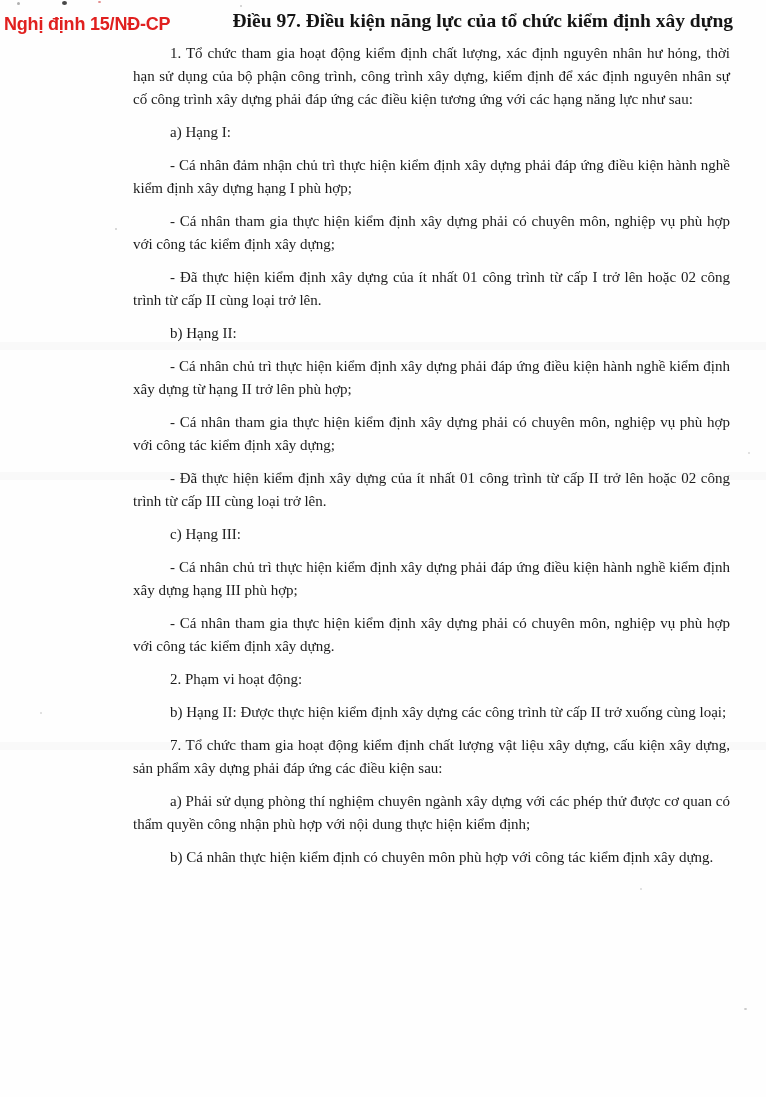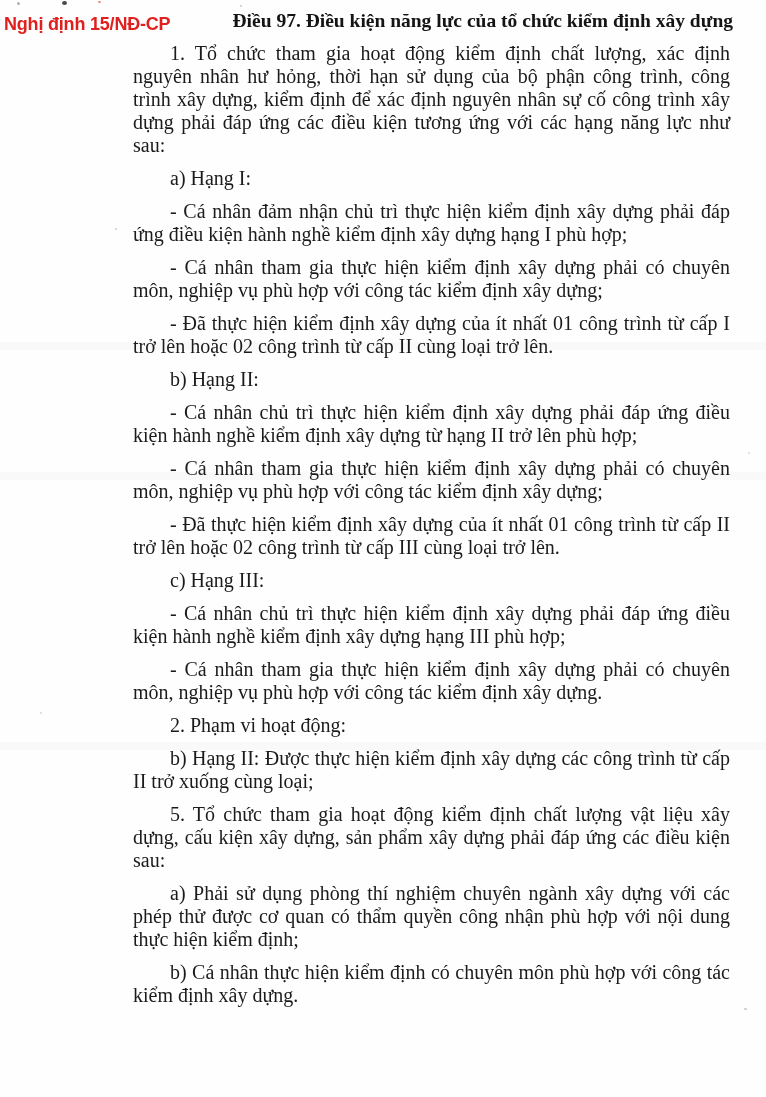--- a/index.html
+++ b/index.html
@@ -69,21 +69,21 @@
     font-weight: 700;
     font-size: 19.5px;
     line-height: 27px;
     text-indent: 35px;
     color: #141414;
     text-align: right;
   }
 
   .para {
     margin: 10px 3px 0 0;
-    font-size: 20px;
+    font-size: 15px;
     line-height: 23px;
     text-align: justify;
     text-indent: 37px;
     hyphens: none;
     color: #1b1b1b;
   }
   .para:first-of-type { margin-top: 8px; }
 </style>
 </head>
 <body>
@@ -117,17 +117,17 @@
     <p class="para">- Đã thực hiện kiểm định xây dựng của ít nhất 01 công trình từ cấp I trở lên hoặc 02 công trình từ cấp II cùng loại trở lên.</p>
     <p class="para">b) Hạng II:</p>
     <p class="para">- Cá nhân chủ trì thực hiện kiểm định xây dựng phải đáp ứng điều kiện hành nghề kiểm định xây dựng từ hạng II trở lên phù hợp;</p>
     <p class="para">- Cá nhân tham gia thực hiện kiểm định xây dựng phải có chuyên môn, nghiệp vụ phù hợp với công tác kiểm định xây dựng;</p>
     <p class="para">- Đã thực hiện kiểm định xây dựng của ít nhất 01 công trình từ cấp II trở lên hoặc 02 công trình từ cấp III cùng loại trở lên.</p>
     <p class="para">c) Hạng III:</p>
     <p class="para">- Cá nhân chủ trì thực hiện kiểm định xây dựng phải đáp ứng điều kiện hành nghề kiểm định xây dựng hạng III phù hợp;</p>
     <p class="para">- Cá nhân tham gia thực hiện kiểm định xây dựng phải có chuyên môn, nghiệp vụ phù hợp với công tác kiểm định xây dựng.</p>
     <p class="para">2. Phạm vi hoạt động:</p>
     <p class="para">b) Hạng II: Được thực hiện kiểm định xây dựng các công trình từ cấp II trở xuống cùng loại;</p>
-    <p class="para">5. Tổ chức tham gia hoạt động kiểm định chất lượng vật liệu xây dựng, cấu kiện xây dựng, sản phẩm xây dựng phải đáp ứng các điều kiện sau:</p>
+    <p class="para">7. Tổ chức tham gia hoạt động kiểm định chất lượng vật liệu xây dựng, cấu kiện xây dựng, sản phẩm xây dựng phải đáp ứng các điều kiện sau:</p>
     <p class="para">a) Phải sử dụng phòng thí nghiệm chuyên ngành xây dựng với các phép thử được cơ quan có thẩm quyền công nhận phù hợp với nội dung thực hiện kiểm định;</p>
     <p class="para">b) Cá nhân thực hiện kiểm định có chuyên môn phù hợp với công tác kiểm định xây dựng.</p>
   </div>
 </div>
 
 </body></html>

